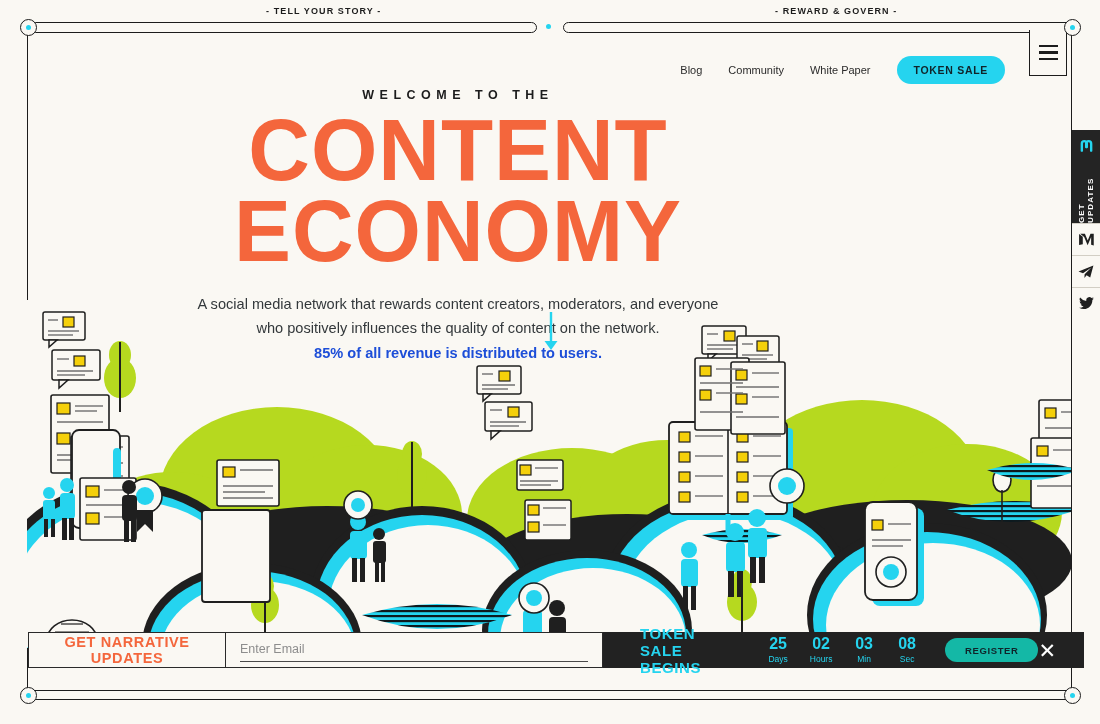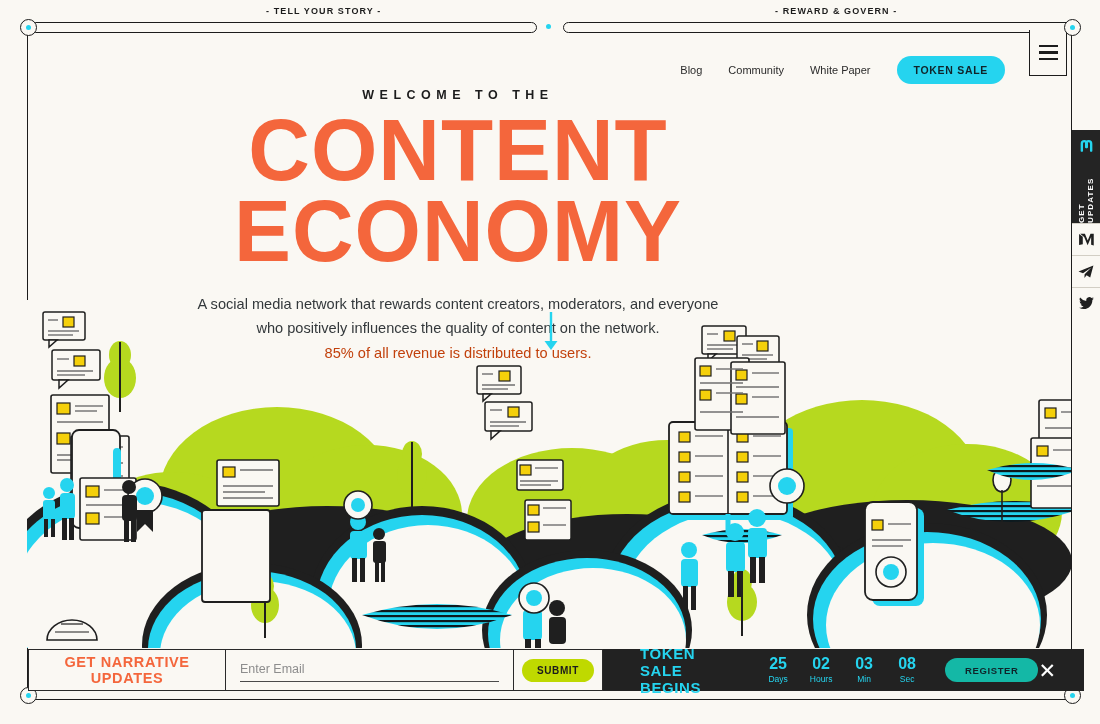--- a/index.html
+++ b/index.html
@@ -79,30 +79,30 @@
     font-size:12.5px;font-weight:700;letter-spacing:5.5px;color:#1c1c1c;
     text-transform:uppercase;font-family:"Liberation Sans",sans-serif;
   }
   .headline{
     margin-top:8px;font-size:88px;line-height:.92;font-weight:700;
     color:#f4663c;letter-spacing:1px;
     font-family:"Liberation Sans Narrow","Liberation Sans",sans-serif;
     transform:scaleX(.97);
   }
   .sub{margin-top:20px;font-size:14.6px;line-height:1.68;color:#33383b;font-family:"Liberation Sans",sans-serif;}
-  .sub strong{font-weight:400;color:#c2410c;}
+  .sub strong{font-weight:700;color:#1d4ed8;}
 
   .scroll-arrow{position:absolute;left:543px;top:312px;z-index:4;}
 
   
   .illus{position:absolute;left:27px;top:300px;width:1044px;height:348px;overflow:hidden;z-index:2;}
   .illus svg{display:block;}
 
   
-  .bottom{position:absolute;left:28px;top:649px;width:1043px;height:42px;display:flex;z-index:8;}
+  .bottom{position:absolute;left:28px;top:632px;width:1043px;height:36px;display:flex;z-index:8;}
   .bb-left{
     flex:0 0 575px;display:flex;align-items:center;background:#faf8f3;
     border:1.4px solid #2a2a2a;box-sizing:border-box;
   }
   .bb-title{
     flex:0 0 196px;text-align:center;color:#f4663c;font-size:14.5px;font-weight:700;
     letter-spacing:.6px;font-family:"Liberation Sans Narrow","Liberation Sans",sans-serif;
   }
   .bb-field{
     flex:1;height:100%;border-left:1.4px solid #2a2a2a;display:flex;align-items:center;padding:0 14px;
@@ -631,23 +631,20 @@
         <path d="M960 170 q48 -14 92 0 q-48 20 -92 0 z" fill="url(#hatch)"></path>
       </g>
     </svg>
   </div>
 
   <div class="bottom">
     <div class="bb-left">
       <div class="bb-title">GET NARRATIVE UPDATES</div>
       <div class="bb-field">
         <input type="text" placeholder="Enter Email" style="">
-      </div>
-      <div class="bb-submit">
-        <button class="submit-btn">SUBMIT</button>
       </div>
     </div>
 
     <div class="bb-right">
       <div class="cd-title">TOKEN SALE BEGINS</div>
       <div class="cd-units">
         <div class="cd-unit">
           <div class="cd-num">25</div>
           <div class="cd-lbl">Days</div>
         </div>

